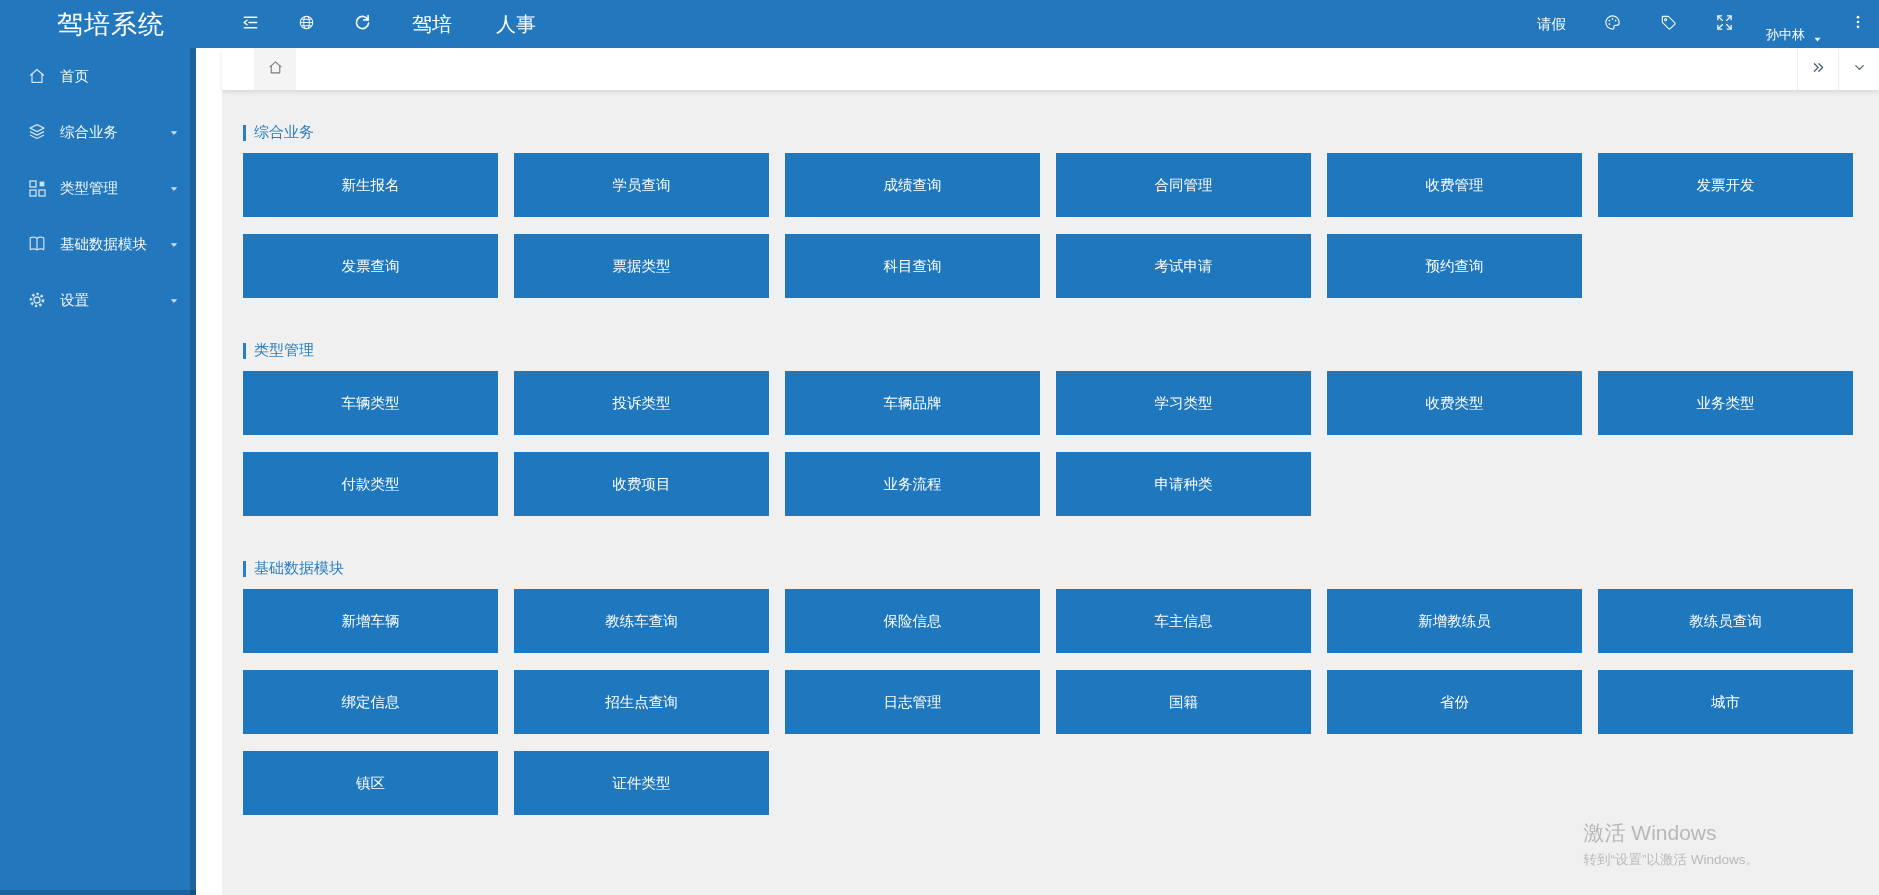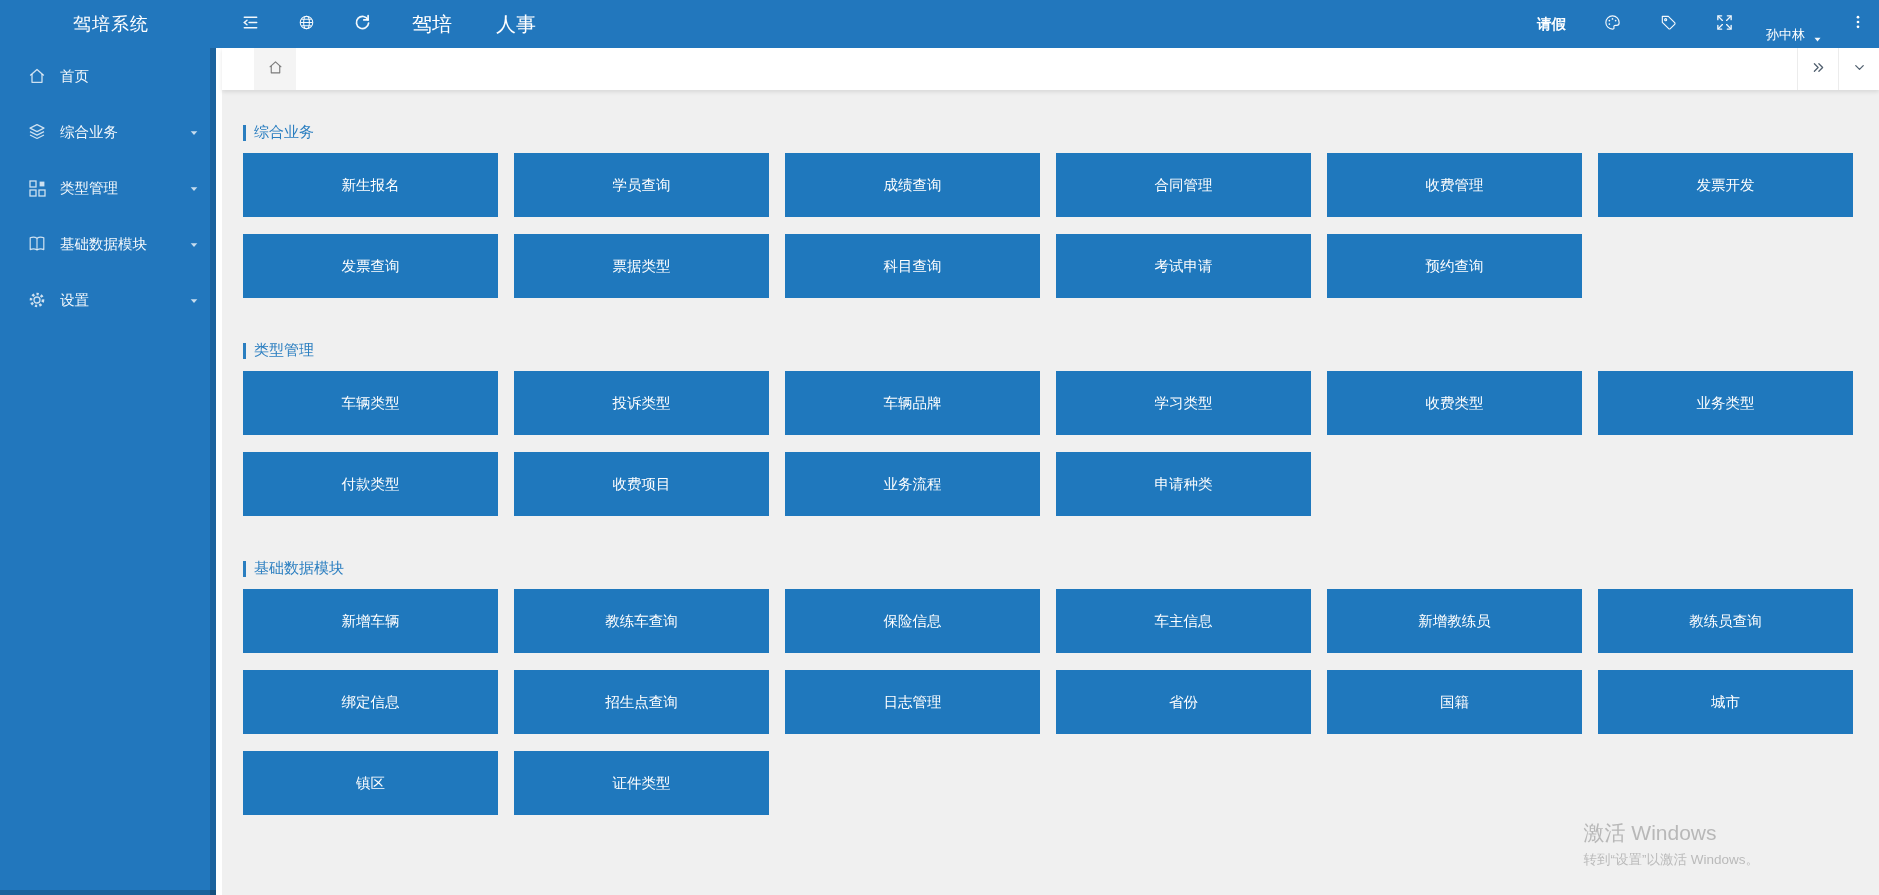--- a/index.html
+++ b/index.html
@@ -4,34 +4,34 @@
 <style>
   html,body{margin:0;padding:0;background:#fff;}
   .app{position:relative;width:1879px;height:895px;overflow:hidden;
        font-family:"Liberation Sans","DejaVu Sans",sans-serif;
        -webkit-font-smoothing:antialiased;}
 
   
   .topbar{position:absolute;left:0;top:0;right:0;height:48px;background:#2277bd;
           display:flex;align-items:stretch;color:#fff;z-index:3;}
   .logo{width:222px;display:flex;align-items:center;justify-content:center;
-        font-size:18px;letter-spacing:1px;color:#fff;}
+        font-size:26px;letter-spacing:1px;color:#fff;}
   .top-icon{width:56px;display:flex;align-items:center;justify-content:center;
             cursor:pointer;color:rgba(255,255,255,.95);}
   .top-icon svg{width:19px;height:19px;}
   .top-tab{padding:0 22px;display:flex;align-items:center;font-size:20px;cursor:pointer;}
   .top-right{margin-left:auto;display:flex;align-items:stretch;}
-  .top-text{padding:16px 18px;display:flex;align-items:center;font-size:14.5px;cursor:pointer;font-weight:bold;}
+  .top-text{padding:16px 18px;display:flex;align-items:center;font-size:14.5px;cursor:pointer;}
   .top-user{padding:4px 14px;display:flex;align-items:flex-end;font-size:13px;cursor:pointer;}
   .top-user .caret{width:11px;height:11px;margin-left:7px;color:rgba(255,255,255,.95);}
   .top-more{width:42px;display:flex;align-items:center;justify-content:center;cursor:pointer;}
   .top-more svg{width:18px;height:18px;}
 
   
-  .sidebar{position:absolute;left:0;top:48px;bottom:0;width:216px;background:#2277bd;z-index:2;}
+  .sidebar{position:absolute;left:0;top:48px;bottom:0;width:196px;background:#2277bd;z-index:2;}
   .sidebar::before{content:"";position:absolute;right:0;top:0;bottom:0;width:6px;
                    background:rgba(0,0,0,.16);}
   .sidebar::after{content:"";position:absolute;left:0;right:0;bottom:0;height:5px;
                   background:rgba(0,0,0,.18);}
   .side-item{height:56px;display:flex;align-items:center;padding:0 16px 0 27px;
              color:rgba(255,255,255,.95);font-size:14.5px;cursor:pointer;}
   .side-item .icon{width:20px;height:20px;margin-right:13px;color:rgba(255,255,255,.78);flex:none;}
   .side-item .icon svg{width:20px;height:20px;}
   .side-label{white-space:nowrap;}
   .side-caret{margin-left:auto;width:12px;height:12px;color:rgba(255,255,255,.75);flex:none;}
@@ -260,22 +260,22 @@
           <div class="grid">
             <div class="tile">新增车辆</div>
             <div class="tile">教练车查询</div>
             <div class="tile">保险信息</div>
             <div class="tile">车主信息</div>
             <div class="tile">新增教练员</div>
             <div class="tile">教练员查询</div>
             <div class="tile">绑定信息</div>
             <div class="tile">招生点查询</div>
             <div class="tile">日志管理</div>
+            <div class="tile">国籍</div>
             <div class="tile">省份</div>
-            <div class="tile">国籍</div>
             <div class="tile">城市</div>
             <div class="tile">镇区</div>
             <div class="tile">证件类型</div>
           </div>
         </section>
       </main>
     <div class="watermark">
       <div class="wm1">激活 Windows</div>
       <div class="wm2">转到“设置”以激活 Windows。</div>
     </div>

